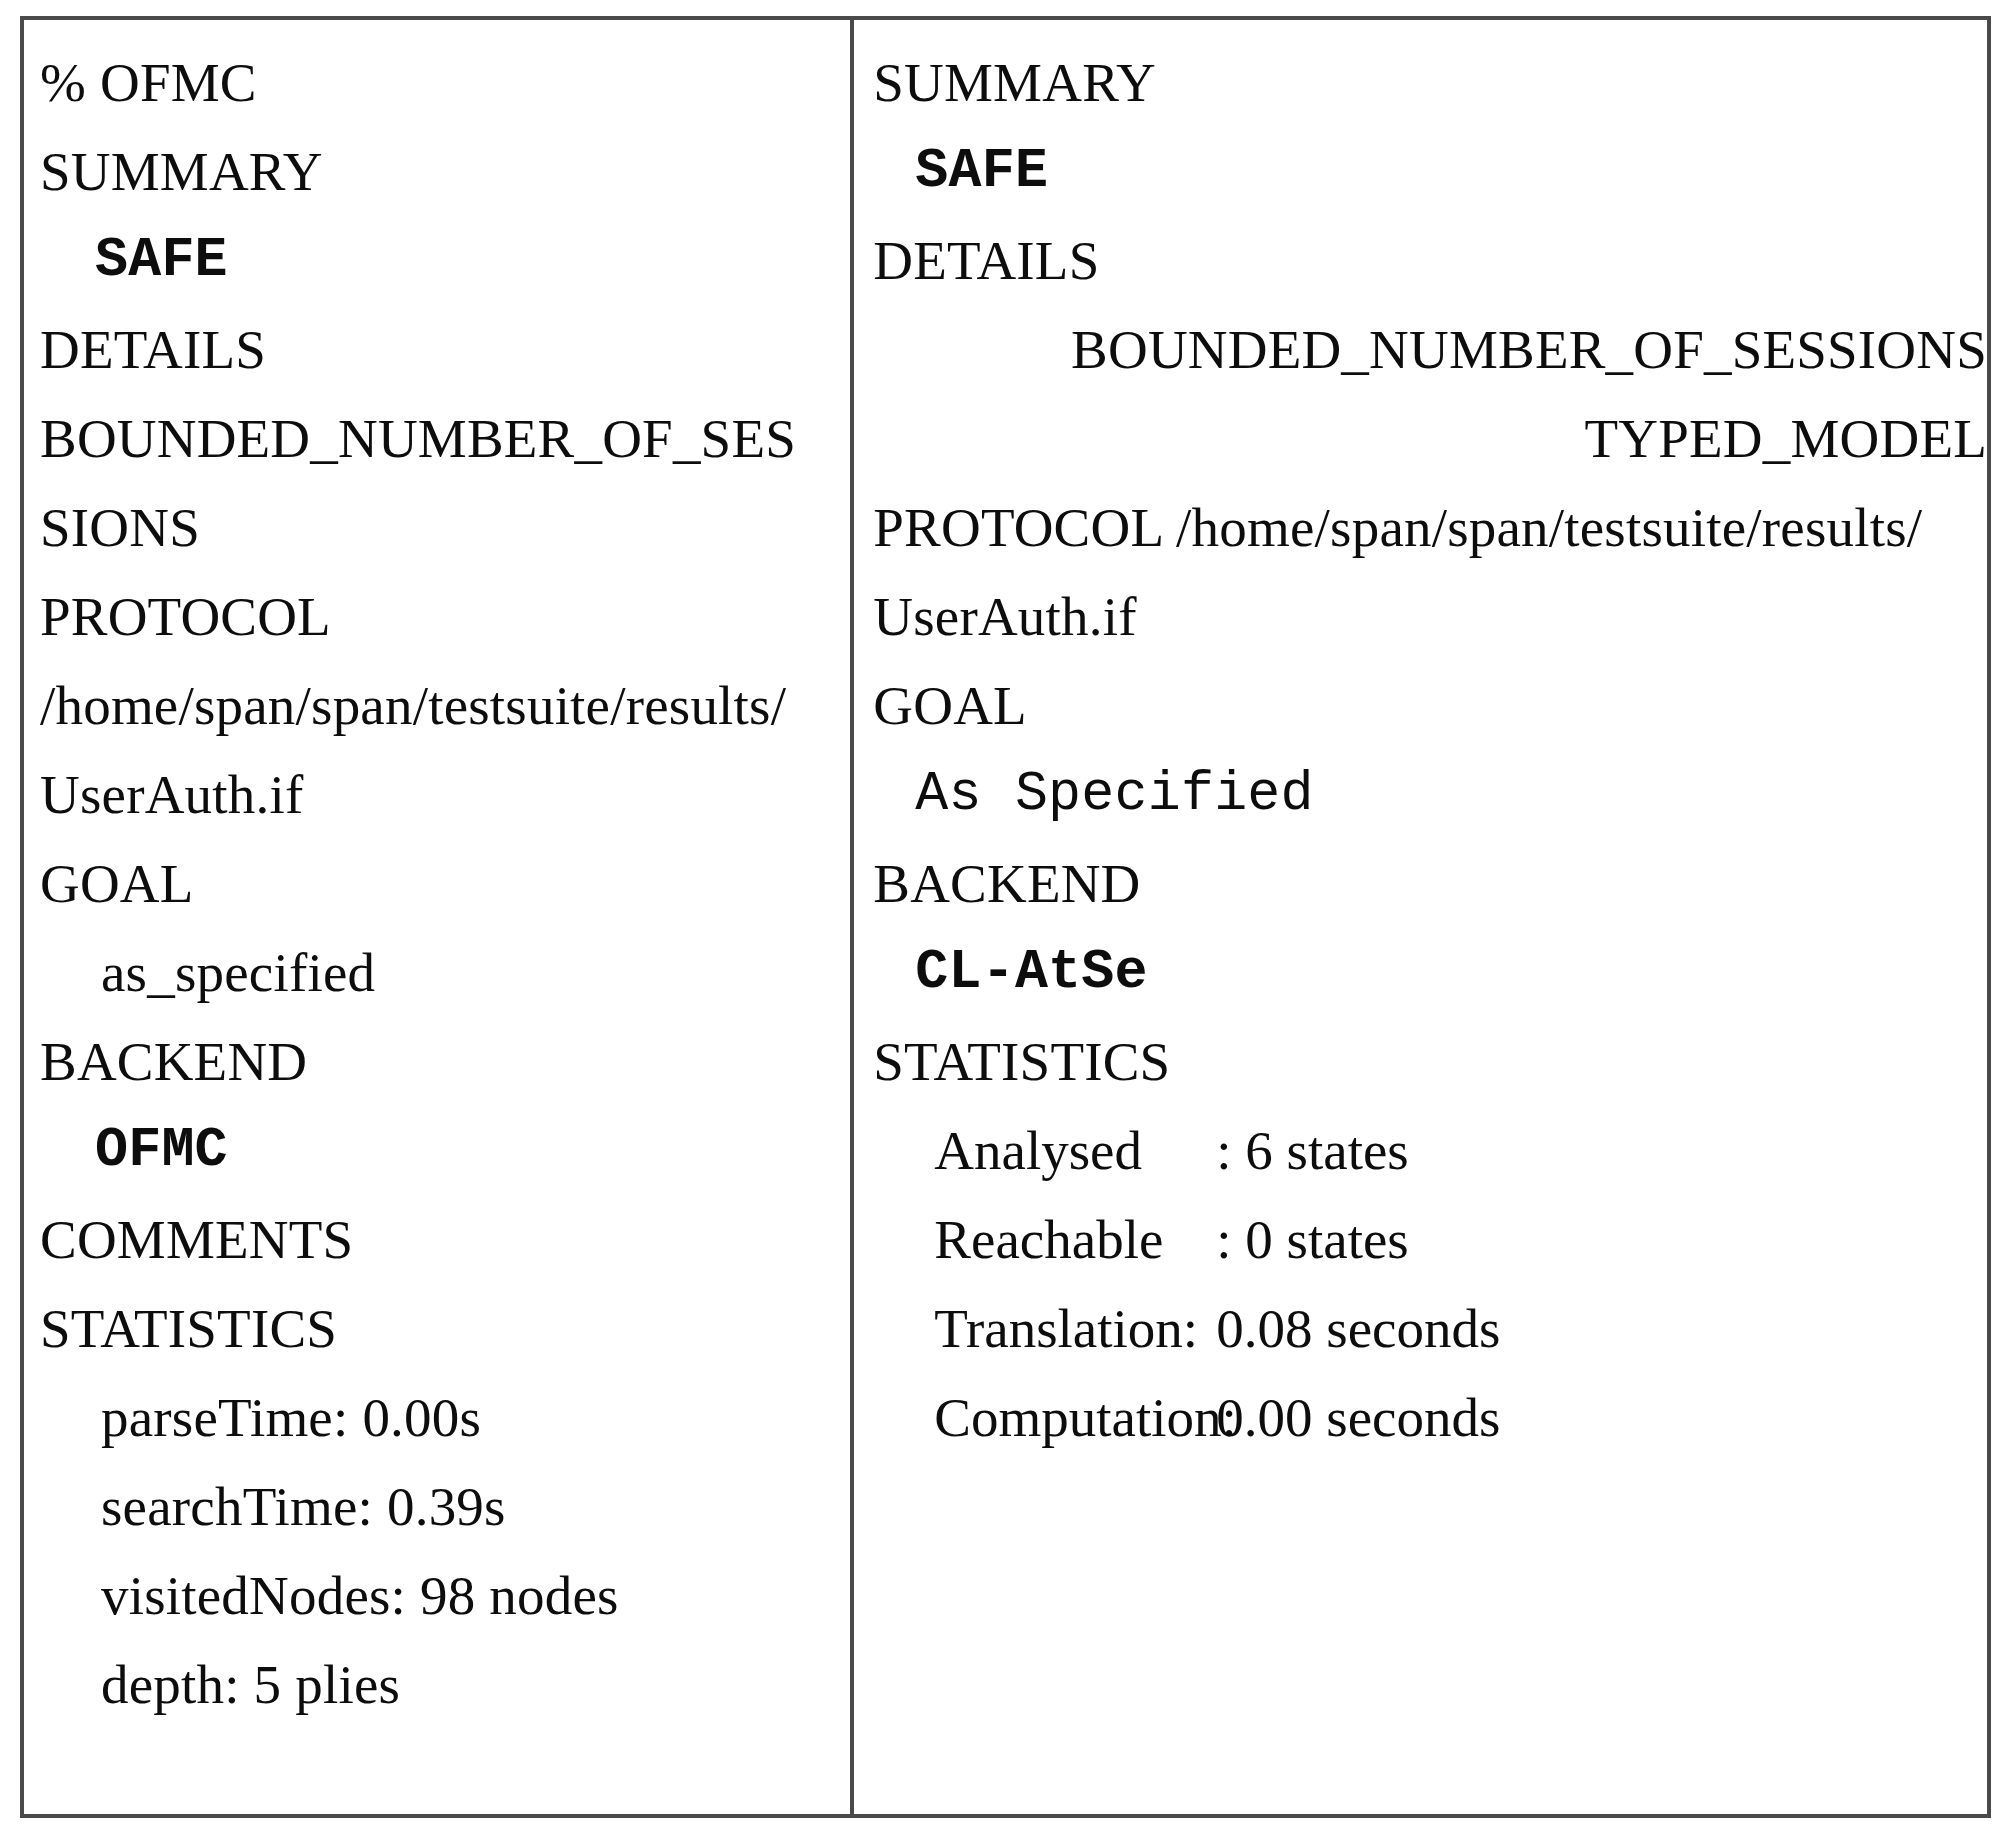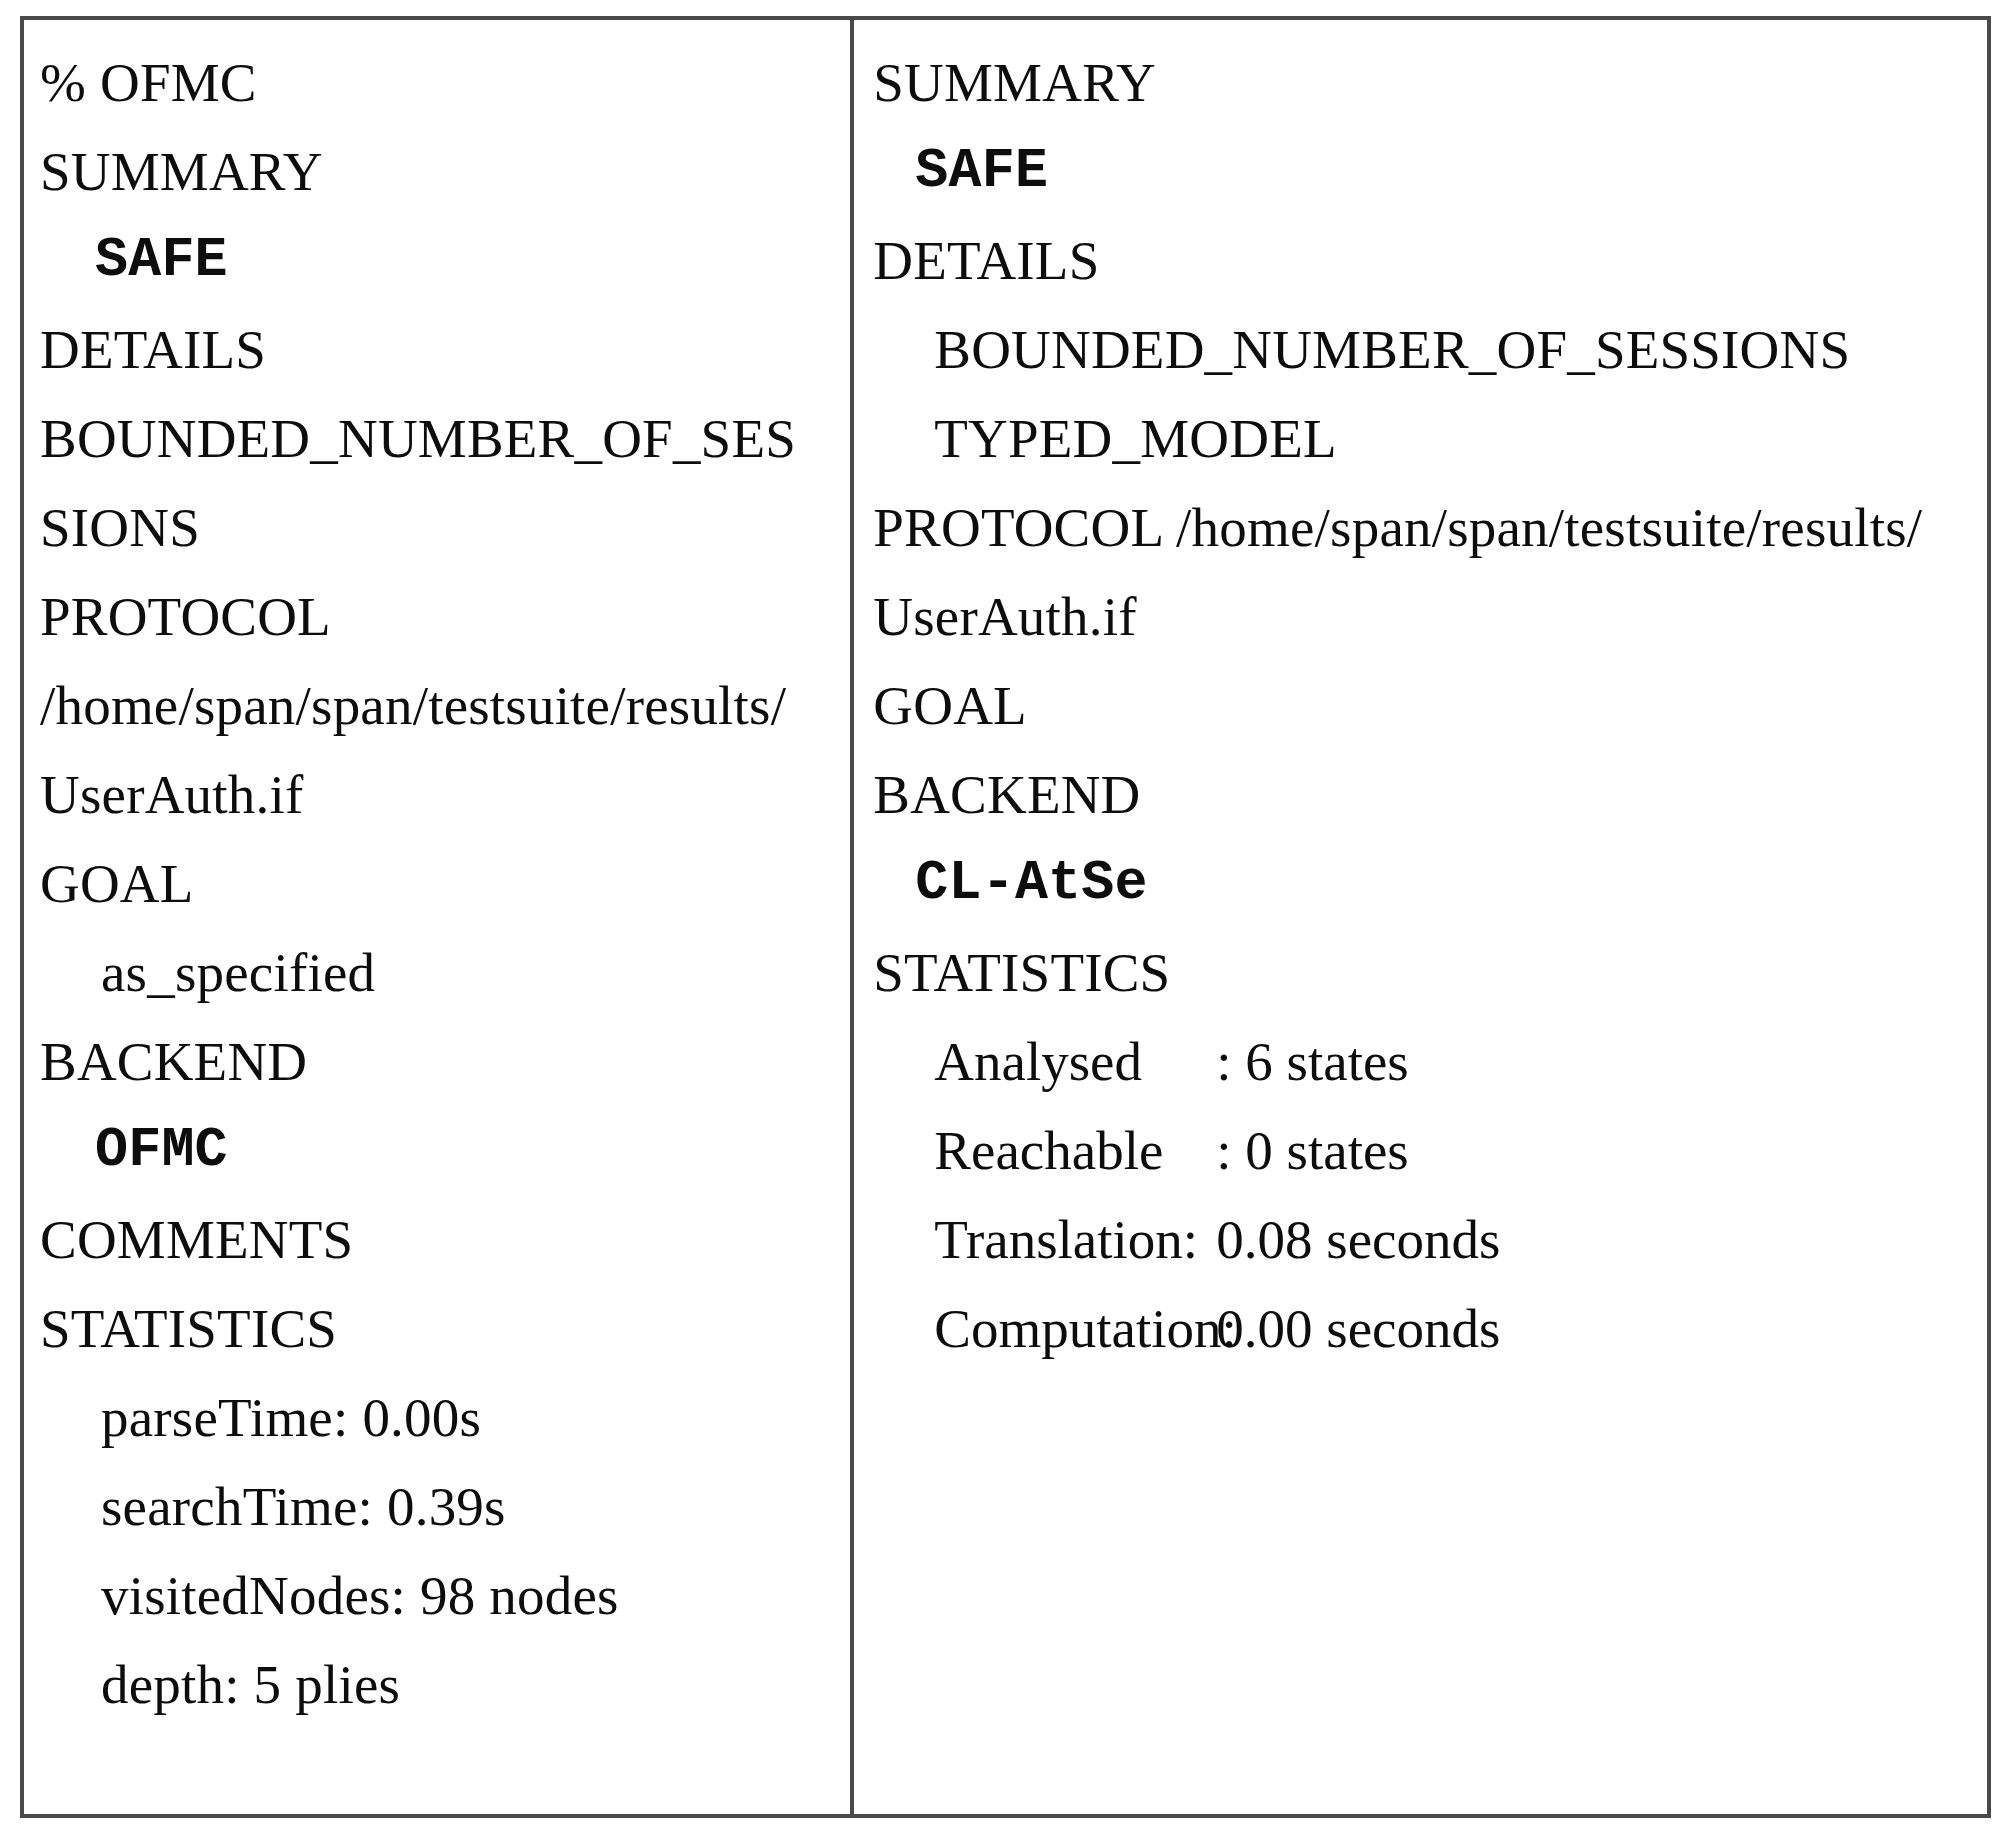--- a/index.html
+++ b/index.html
@@ -64,21 +64,21 @@
     font-weight: 700;
   }
 
   
   .indent-0 { padding-left: 8px; }
   .indent-1 { padding-left: 63px; font-family: Liberation Mono, monospace; }
   .indent-2 { padding-left: 69px; }
 
   #column-right .indent-0 { padding-left: 0px; }
   #column-right .indent-1 { padding-left: 42px; }
-  #column-right .indent-2 { padding-left: 61px; }
+  #column-right .indent-2 { padding-left: 61px; text-align: right; }
 
   .stat-row {
     font-size: 55px;
     line-height: 89px;
     color: #0d0d0d;
     white-space: pre;
     display: flex;
     flex-direction: row;
     padding-left: 61px;
   }
@@ -115,20 +115,21 @@
 
     <div class="column" id="column-right">
         <div class="line indent-0">SUMMARY</div>
         <div class="line indent-1 bold">SAFE</div>
         <div class="line indent-0">DETAILS</div>
         <div class="line indent-2">BOUNDED_NUMBER_OF_SESSIONS</div>
         <div class="line indent-2">TYPED_MODEL</div>
         <div class="line indent-0">PROTOCOL /home/span/span/testsuite/results/</div>
         <div class="line indent-0">UserAuth.if</div>
         <div class="line indent-0">GOAL</div>
+        <div class="line indent-1">As Specified</div>
         <div class="line indent-0">BACKEND</div>
         <div class="line indent-1 bold">CL-AtSe</div>
         <div class="line indent-0">STATISTICS</div>
         <div class="stat-row"><span class="stat-label">Analysed</span><span class="stat-value">: 6 states</span></div>
         <div class="stat-row"><span class="stat-label">Reachable</span><span class="stat-value">: 0 states</span></div>
         <div class="stat-row"><span class="stat-label">Translation:</span><span class="stat-value">0.08 seconds</span></div>
         <div class="stat-row"><span class="stat-label">Computation:</span><span class="stat-value">0.00 seconds</span></div>
       </div>
 
   </div>

